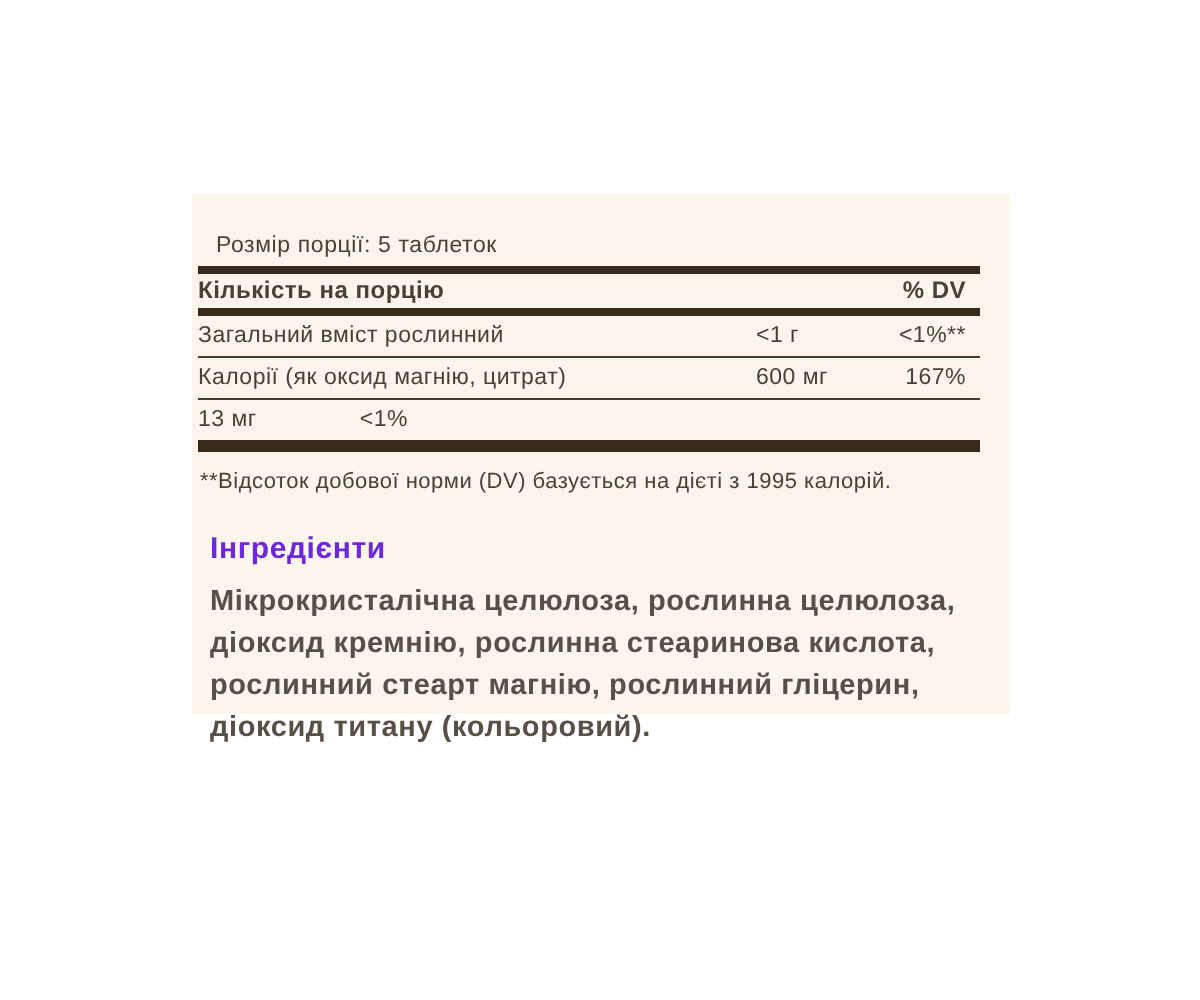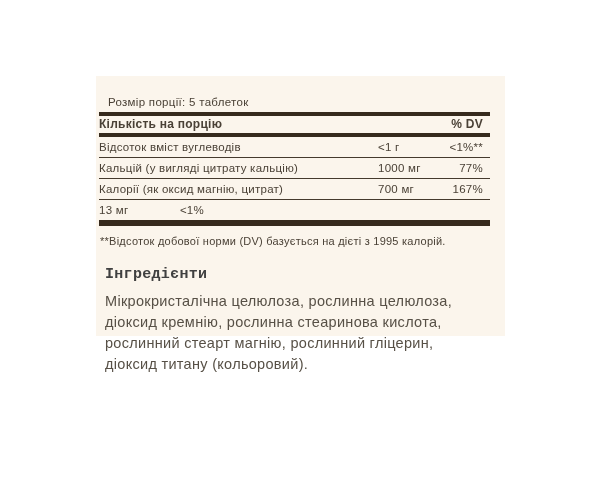--- a/index.html
+++ b/index.html
@@ -5,21 +5,21 @@
   html, body { margin: 0; padding: 0; }
   body {
     width: 600px; height: 500px;
     background: #ffffff;
     font-family: "Liberation Sans", sans-serif;
     position: relative;
     overflow: hidden;
   }
   .panel {
     position: absolute;
-    left: 96px; top: 76px;
+    left: 96px; top: 97px;
     width: 409px; height: 260px;
     background: #fbf5ec;
     color: #4a4136;
     box-sizing: border-box;
   }
   .serving {
     margin: 20px 0 3px 12px;
     font-size: 11.5px;
     letter-spacing: 0.3px;
     line-height: 13px;
@@ -52,30 +52,30 @@
     font-size: 11px;
     letter-spacing: 0.25px;
     line-height: 13px;
   }
   .ing-heading {
     margin: 18px 0 0 9px;
     font-size: 15px;
     font-weight: bold;
     letter-spacing: 0.3px;
     line-height: 17px;
-    color: #404040;
-    font-family: Liberation Mono, monospace;
+    color: #6d28d9;
   }
   .ing-text {
     margin: 8px 10px 12px 9px;
     width: 378px;
     font-size: 14.5px;
     letter-spacing: 0.3px;
     line-height: 21px;
     color: #575046;
+    font-weight: bold;
   }
 </style>
 </head>
 <body>
 
 <div class="panel">
 
   <div class="serving">Розмір порції: 5 таблеток</div>
 
   <div class="nutri">
@@ -83,34 +83,29 @@
 
     <div class="nrow header">
       <span class="label">Кількість на порцію</span>
       <span class="dv">% DV</span>
     </div>
 
     <div class="bar"></div>
 
 
     <div class="nrow">
-      <span class="label">Відсоток вміст вуглеводів</span>
+      <span class="label">Загальний вміст рослинний</span>
       <span class="amount">&lt;1 г</span>
       <span class="dv">&lt;1%**</span>
     </div>
 
-    <div class="nrow">
-      <span class="label">Кальцій (у вигляді цитрату кальцію)</span>
-      <span class="amount">1000 мг</span>
-      <span class="dv">77%</span>
-    </div>
 
     <div class="nrow">
       <span class="label">Калорії (як оксид магнію, цитрат)</span>
-      <span class="amount">700 мг</span>
+      <span class="amount">600 мг</span>
       <span class="dv">167%</span>
     </div>
 
     <div class="nrow last">
       <span class="amount">13 мг</span>
       <span class="dv">&lt;1%</span>
     </div>
 
     <div class="bar thick"></div>
   </div>

